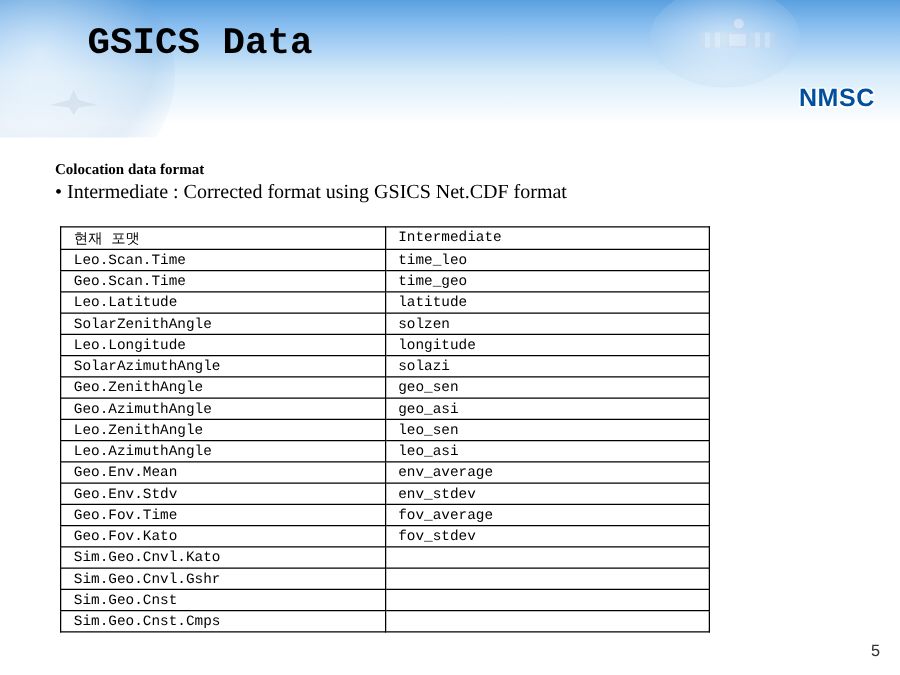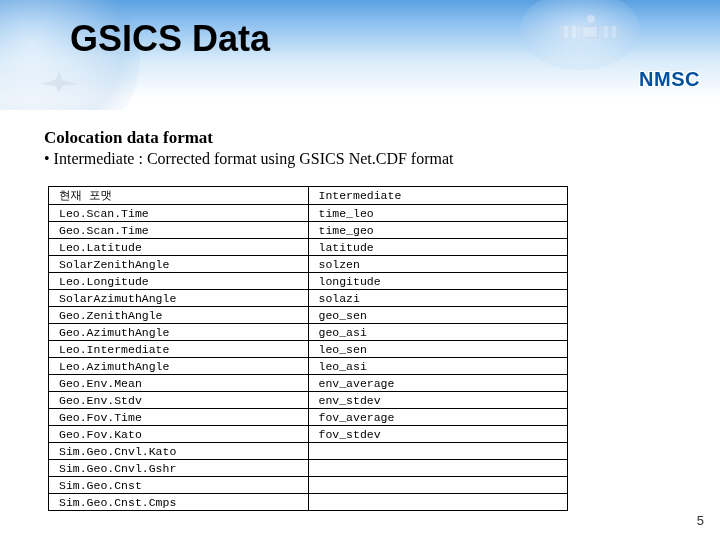--- a/index.html
+++ b/index.html
@@ -79,43 +79,43 @@
     left: 26px; top: 2px;
     width: 10px; height: 10px;
     border: 1px solid #aac;
     border-radius: 50%;
     background: #eef;
   }
   .title {
     position: absolute;
     left: 70px;
     top: 18px;
-    font-size: 36px;
+    font-size: 30px;
     font-weight: bold;
     color: #000;
-    font-family: Liberation Sans, sans-serif;
+    font-family: Liberation Mono, monospace;
   }
   .logo {
     position: absolute;
     right: 20px;
     top: 68px;
     font-family: Arial, sans-serif;
     font-size: 20px;
     font-weight: 900;
     color: #00509e;
     text-shadow:
       1px 0 0 #fff, -1px 0 0 #fff, 0 1px 0 #fff, 0 -1px 0 #fff,
       1px 1px 0 #fff, -1px -1px 0 #fff, 1px -1px 0 #fff, -1px 1px 0 #fff;
     letter-spacing: 0.5px;
   }
   .content {
     padding: 18px 44px 0 44px;
   }
   .subheading {
-    font-size: 17px;
+    font-size: 12px;
     font-weight: bold;
     margin-bottom: 2px;
   }
   .bullet {
     font-size: 16px;
     margin-bottom: 18px;
   }
   .table-wrap {
     margin: 0 48px;
   }
@@ -197,21 +197,21 @@
         </tr>
         <tr>
           <td>Geo.ZenithAngle</td>
           <td>geo_sen</td>
         </tr>
         <tr>
           <td>Geo.AzimuthAngle</td>
           <td>geo_asi</td>
         </tr>
         <tr>
-          <td>Leo.Intermediate</td>
+          <td>Leo.ZenithAngle</td>
           <td>leo_sen</td>
         </tr>
         <tr>
           <td>Leo.AzimuthAngle</td>
           <td>leo_asi</td>
         </tr>
         <tr>
           <td>Geo.Env.Mean</td>
           <td>env_average</td>
         </tr>

